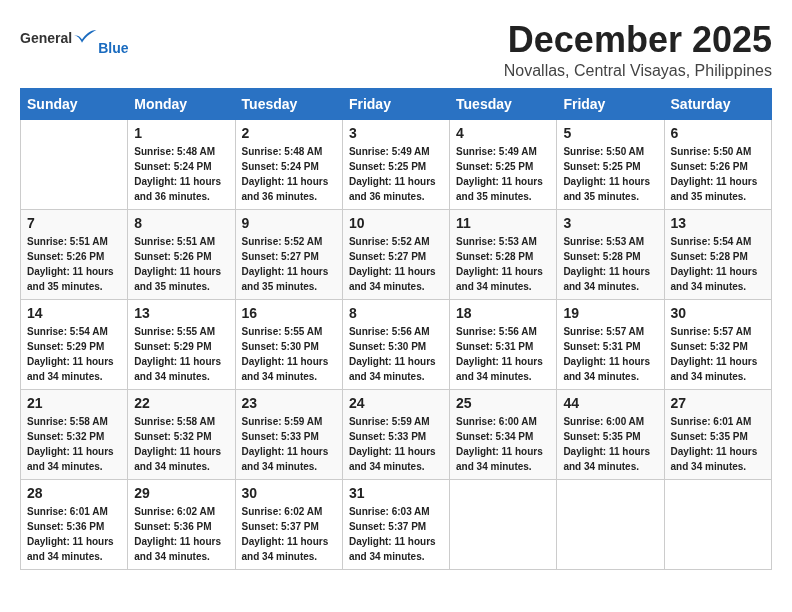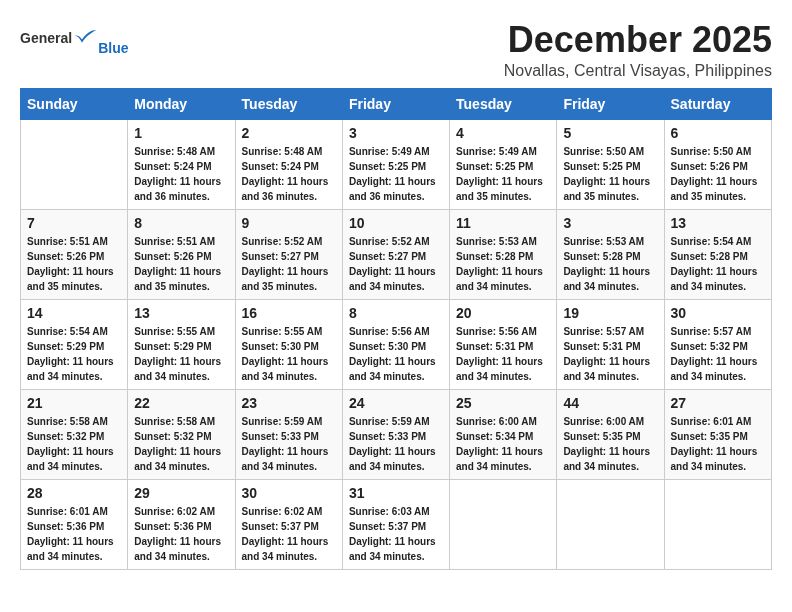--- a/index.html
+++ b/index.html
@@ -186,21 +186,21 @@
         </td>
         <td>
           <div class="day-number">16</div>
           <div class="day-info">Sunrise: 5:55 AM<br>Sunset: 5:30 PM<br>Daylight: 11 hours and 34 minutes.</div>
         </td>
         <td>
           <div class="day-number">8</div>
           <div class="day-info">Sunrise: 5:56 AM<br>Sunset: 5:30 PM<br>Daylight: 11 hours and 34 minutes.</div>
         </td>
         <td>
-          <div class="day-number">20</div>
+          <div class="day-number">18</div>
           <div class="day-info">Sunrise: 5:56 AM<br>Sunset: 5:31 PM<br>Daylight: 11 hours and 34 minutes.</div>
         </td>
         <td>
           <div class="day-number">19</div>
           <div class="day-info">Sunrise: 5:57 AM<br>Sunset: 5:31 PM<br>Daylight: 11 hours and 34 minutes.</div>
         </td>
         <td>
           <div class="day-number">30</div>
           <div class="day-info">Sunrise: 5:57 AM<br>Sunset: 5:32 PM<br>Daylight: 11 hours and 34 minutes.</div>
         </td>

